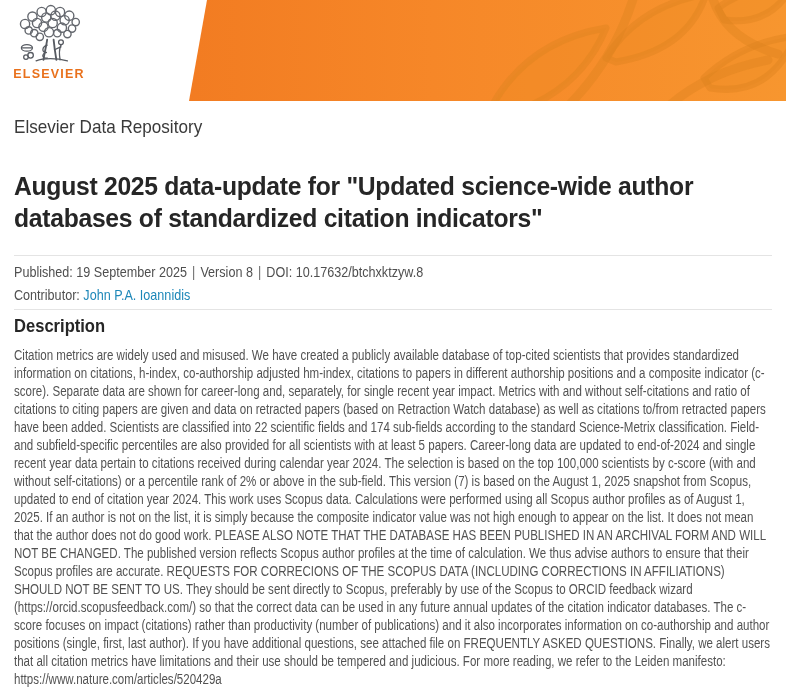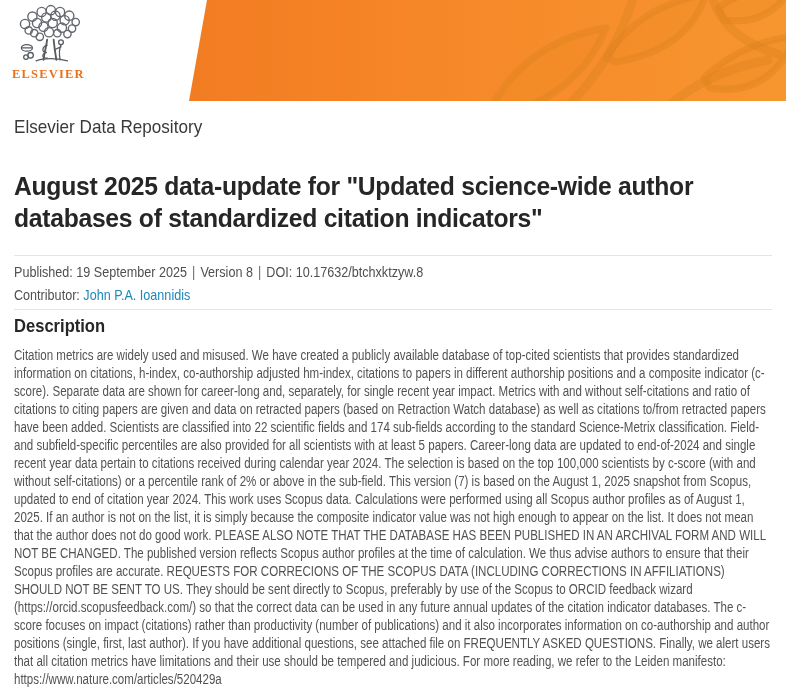--- a/index.html
+++ b/index.html
@@ -7,22 +7,22 @@
         font-family:"Liberation Sans",sans-serif;}
 
   
   .banner{position:absolute;top:0;left:0;width:786px;height:101px;
           background:linear-gradient(90deg,#ef731d 0%,#f68728 55%,#f7962f 100%);
           clip-path:polygon(207px 0,786px 0,786px 101px,189px 101px);}
   .banner svg{position:absolute;right:0;top:0;}
 
   .logo{position:absolute;top:4px;left:12px;width:74px;text-decoration:none;cursor:pointer;}
   .logo svg{display:block;margin:0 auto;}
-  .wordmark{font-family:Liberation Serif, serif;font-weight:bold;color:#e9711c;
-            font-size:12.5px;letter-spacing:1.2px;text-align:left;margin-top:1px;}
+  .wordmark{font-family:Liberation Sans, sans-serif;font-weight:bold;color:#e9711c;
+            font-size:12.5px;letter-spacing:1.2px;text-align:center;margin-top:1px;}
 
   .site-title{position:absolute;left:14px;top:116px;font-size:19px;color:#3a3a3a;
               transform:scaleX(0.90);transform-origin:0 0;white-space:nowrap;cursor:pointer;}
 
   
   .dataset-title{position:absolute;left:14px;top:170px;width:800px;margin:0;
                  font-size:26px;font-weight:bold;line-height:32px;color:#262626;
                  letter-spacing:-0.3px;transform:scaleX(0.95);transform-origin:0 0;}
 
   .hr{position:absolute;left:14px;width:758px;border-top:1px solid #e4e4e4;height:0;}

